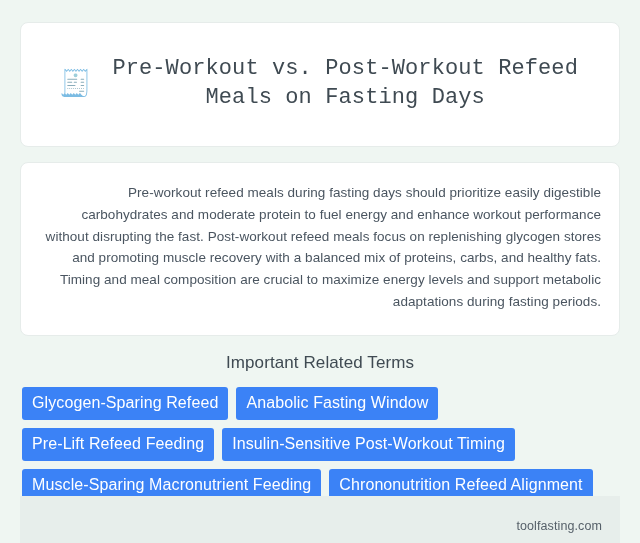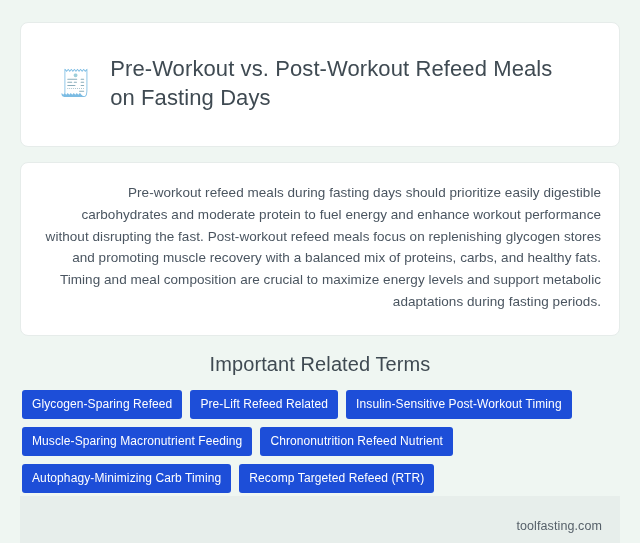--- a/index.html
+++ b/index.html
@@ -52,23 +52,24 @@
     flex: 0 0 auto;
     color: #b9aed4;
     filter: saturate(0.8);
   }
 
   .page-title {
     font-size: 22px;
     line-height: 1.35;
     color: #3f4a52;
     font-weight: 400;
-    text-align: left;
+    text-align: center;
     letter-spacing: 0.1px;
     max-width: 470px;
+    font-family: Liberation Mono, monospace;
   }
 
   .desc-card {
     margin-top: 15px;
     padding: 19px 18px 22px 18px;
     text-align: right;
   }
 
   .desc-text {
     font-size: 13.5px;
@@ -77,40 +78,40 @@
     margin: 0;
     letter-spacing: 0.05px;
   }
 
   
   .terms-section {
     margin-top: 17px;
   }
 
   .terms-heading {
-    font-size: 20px;
+    font-size: 17px;
     color: #3f4a52;
     text-align: center;
     font-weight: 400;
     margin: 0 0 14px 0;
     letter-spacing: 0.1px;
   }
 
   .tag-list {
     display: flex;
     flex-wrap: wrap;
     gap: 8px;
     padding: 0 2px;
     align-content: flex-start;
   }
 
   .tag {
-    background: #1d4ed8;
+    background: #3b82f6;
     color: #ffffff;
-    font-size: 12px;
+    font-size: 16px;
     line-height: 1;
     padding: 8px 10px 9px 10px;
     border-radius: 3px;
     white-space: nowrap;
     letter-spacing: 0.1px;
   }
 
   
   .footer {
     position: absolute;
@@ -145,24 +146,25 @@
   </div>
 
   <div class="card desc-card">
     <p class="desc-text">Pre-workout refeed meals during fasting days should prioritize easily digestible carbohydrates and moderate protein to fuel energy and enhance workout performance without disrupting the fast. Post-workout refeed meals focus on replenishing glycogen stores and promoting muscle recovery with a balanced mix of proteins, carbs, and healthy fats. Timing and meal composition are crucial to maximize energy levels and support metabolic adaptations during fasting periods.</p>
   </div>
 
   <div class="terms-section">
     <h2 class="terms-heading">Important Related Terms</h2>
     <div class="tag-list">
         <span class="tag">Glycogen-Sparing Refeed</span>
-        <span class="tag">Pre-Lift Refeed Related</span>
+        <span class="tag">Anabolic Fasting Window</span>
+        <span class="tag">Pre-Lift Refeed Feeding</span>
         <span class="tag">Insulin-Sensitive Post-Workout Timing</span>
         <span class="tag">Muscle-Sparing Macronutrient Feeding</span>
-        <span class="tag">Chrononutrition Refeed Nutrient</span>
+        <span class="tag">Chrononutrition Refeed Alignment</span>
         <span class="tag">Autophagy-Minimizing Carb Timing</span>
         <span class="tag">Recomp Targeted Refeed (RTR)</span>
         <span class="tag">Fasted Performance Glyco-Boost</span>
       </div>
   </div>
 
   <div class="footer">
     <span class="footer-text">toolfasting.com</span>
   </div>
 

